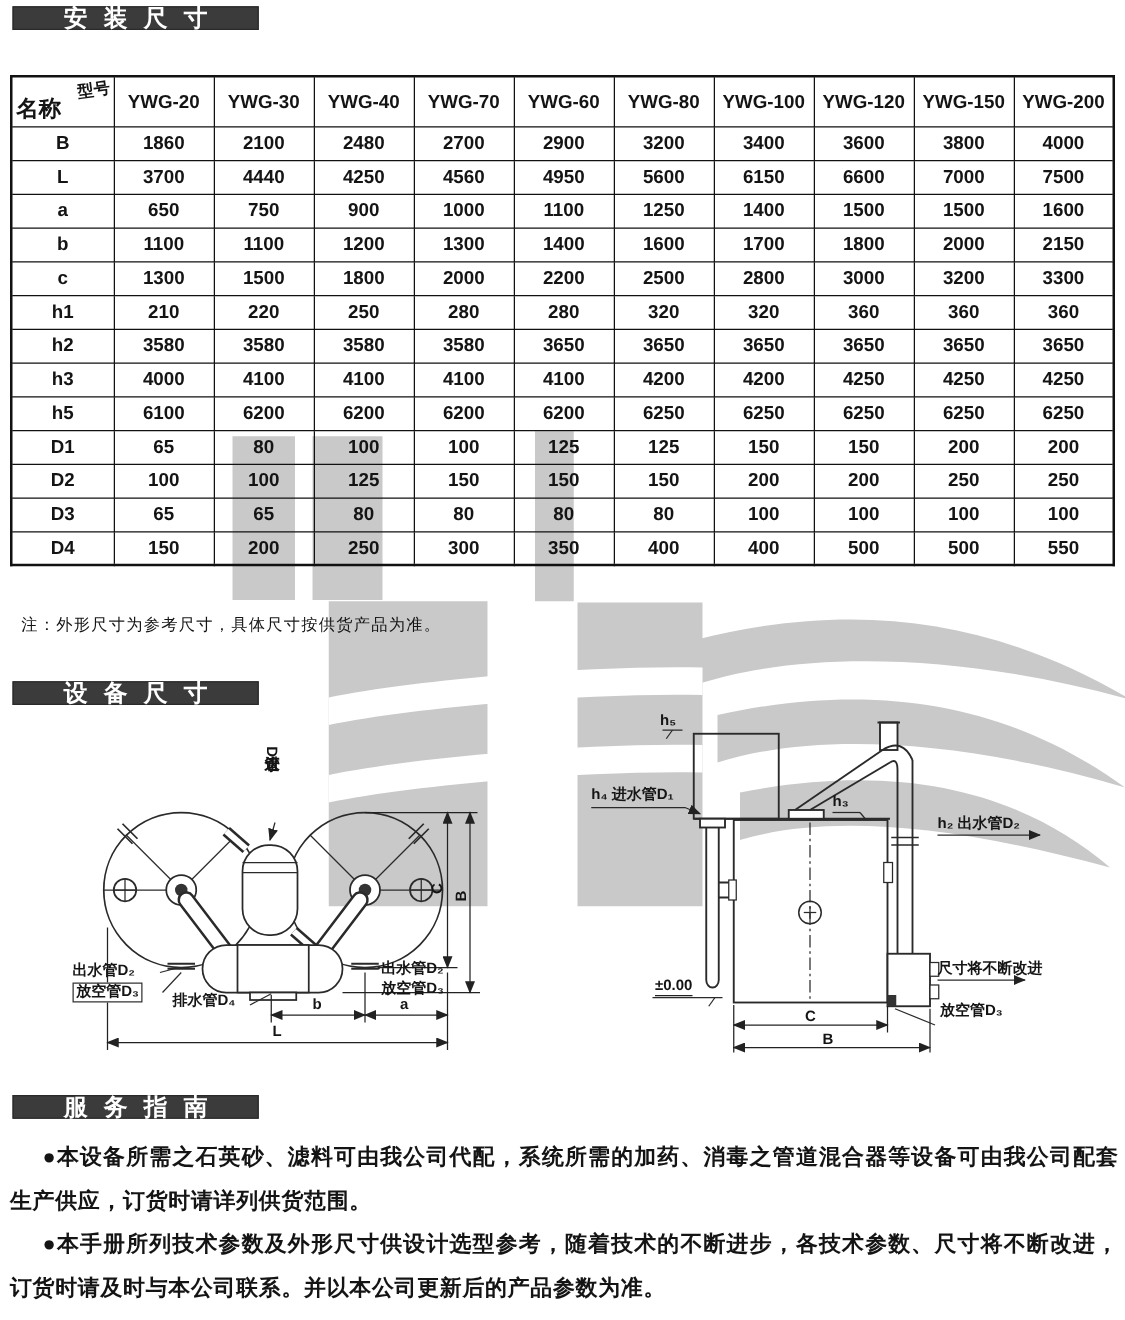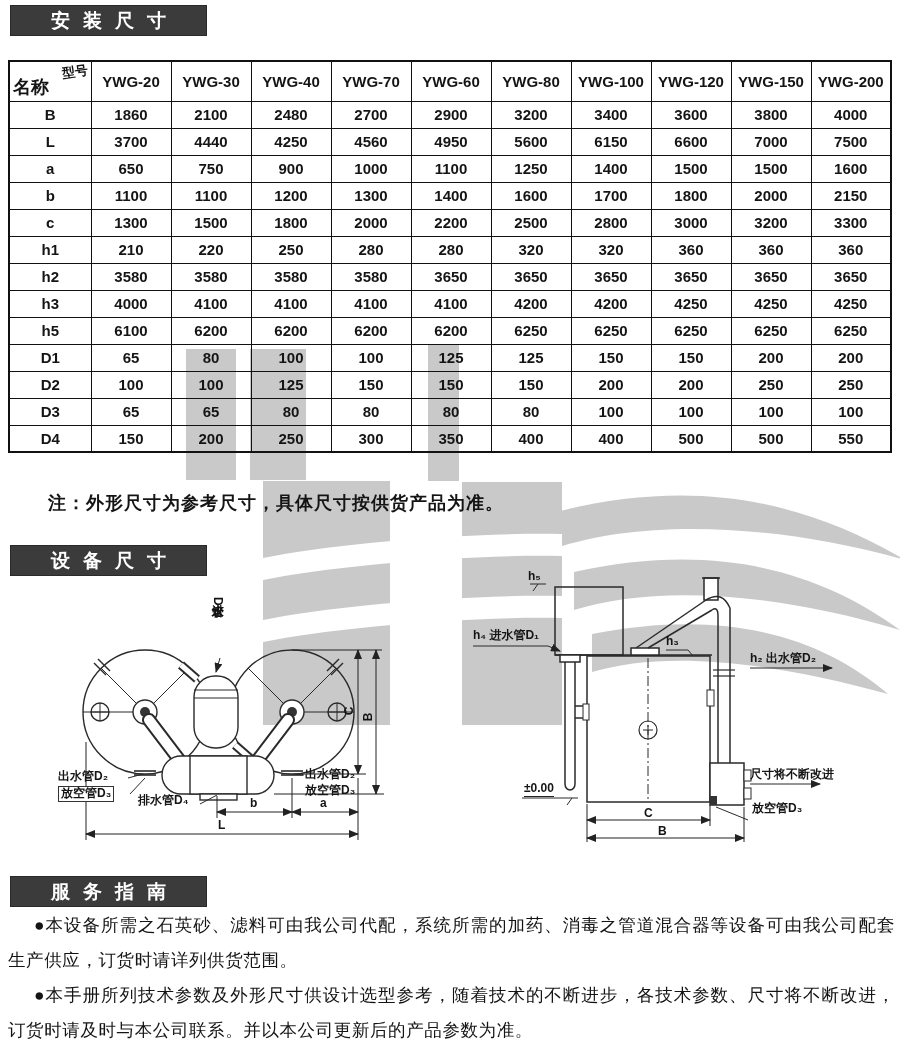--- a/index.html
+++ b/index.html
@@ -5,21 +5,21 @@
   * { box-sizing: border-box; }
   html,body { margin:0; padding:0; }
   body {
     width:900px; height:1056px; position:relative; background:#fff;
     font-family:"Liberation Sans","DejaVu Sans",sans-serif; color:#141414; overflow:hidden;
   }
   .watermark { position:absolute; left:0; top:0; z-index:0; }
   .content { position:absolute; inset:0; z-index:1; }
 
   .section-header {
-    position:absolute; left:10px; width:197px; height:31px; background:#3b3b3b;
+    position:absolute; left:10px; width:197px; height:19px; background:#3b3b3b;
     color:#fff; font-weight:bold; font-size:19px; letter-spacing:13px;
     display:flex; align-items:center; justify-content:center; padding-left:13px;
     border:1px solid #2a2a2a;
   }
   #hdr-install { top:5px; }
   #hdr-device  { top:545px; }
   #hdr-service { top:876px; }
 
   table.dims {
     position:absolute; left:8px; top:60px; width:884px;
@@ -30,35 +30,35 @@
     font-size:15px; padding:0; background:transparent;
   }
   table.dims thead th { height:40px; }
   table.dims tbody tr { height:27px; }
   th.corner { position:relative; width:82px;
     background-image:linear-gradient(to bottom right, transparent calc(50% - 1px), #111 50%, transparent calc(50% + 1px));
   }
   .corner-top { position:absolute; right:3px; top:1px; font-size:13px; transform:rotate(-8deg); }
   .corner-bottom { position:absolute; left:3px; bottom:2px; font-size:18px; }
 
-  .note { position:absolute; left:48px; top:491px; font-size:18px; font-weight:bold; letter-spacing:1px; }
+  .note { position:absolute; left:17px; top:491px; font-size:13px; font-weight:normal; letter-spacing:1px; }
 
   .draw { position:absolute; }
   #draw-left  { left:50px; top:582px; width:372px; height:272px; }
   #draw-right { left:450px; top:558px; width:455px; height:300px; }
   .draw svg { position:absolute; left:0; top:0; }
   .dlabel { position:absolute; font-size:12px; font-weight:bold; white-space:nowrap; line-height:1.15; }
   .vert { writing-mode:vertical-rl; letter-spacing:1px; }
   .rot { transform:rotate(-90deg); transform-origin:center; }
   .boxed { border:1px solid #333; padding:0 2px; background:#fff; }
   .ul { border-bottom:1.5px solid #222; }
 
   .service-text { position:absolute; left:8px; top:908px; width:887px; }
   .service-text p {
-    margin:0; font-size:17.5px; font-weight:normal; line-height:35px;
+    margin:0; font-size:17.5px; font-weight:bold; line-height:35px;
     text-align:justify; text-indent:26px; letter-spacing:0.6px;
   }
 </style>
 </head>
 <body>
 
 <svg class="watermark" width="900" height="1056" viewBox="0 0 900 1056">
   <g fill="#c9c9c9">
     <rect x="186" y="349" width="50" height="131"></rect>
     <rect x="250" y="349" width="56" height="131"></rect>

